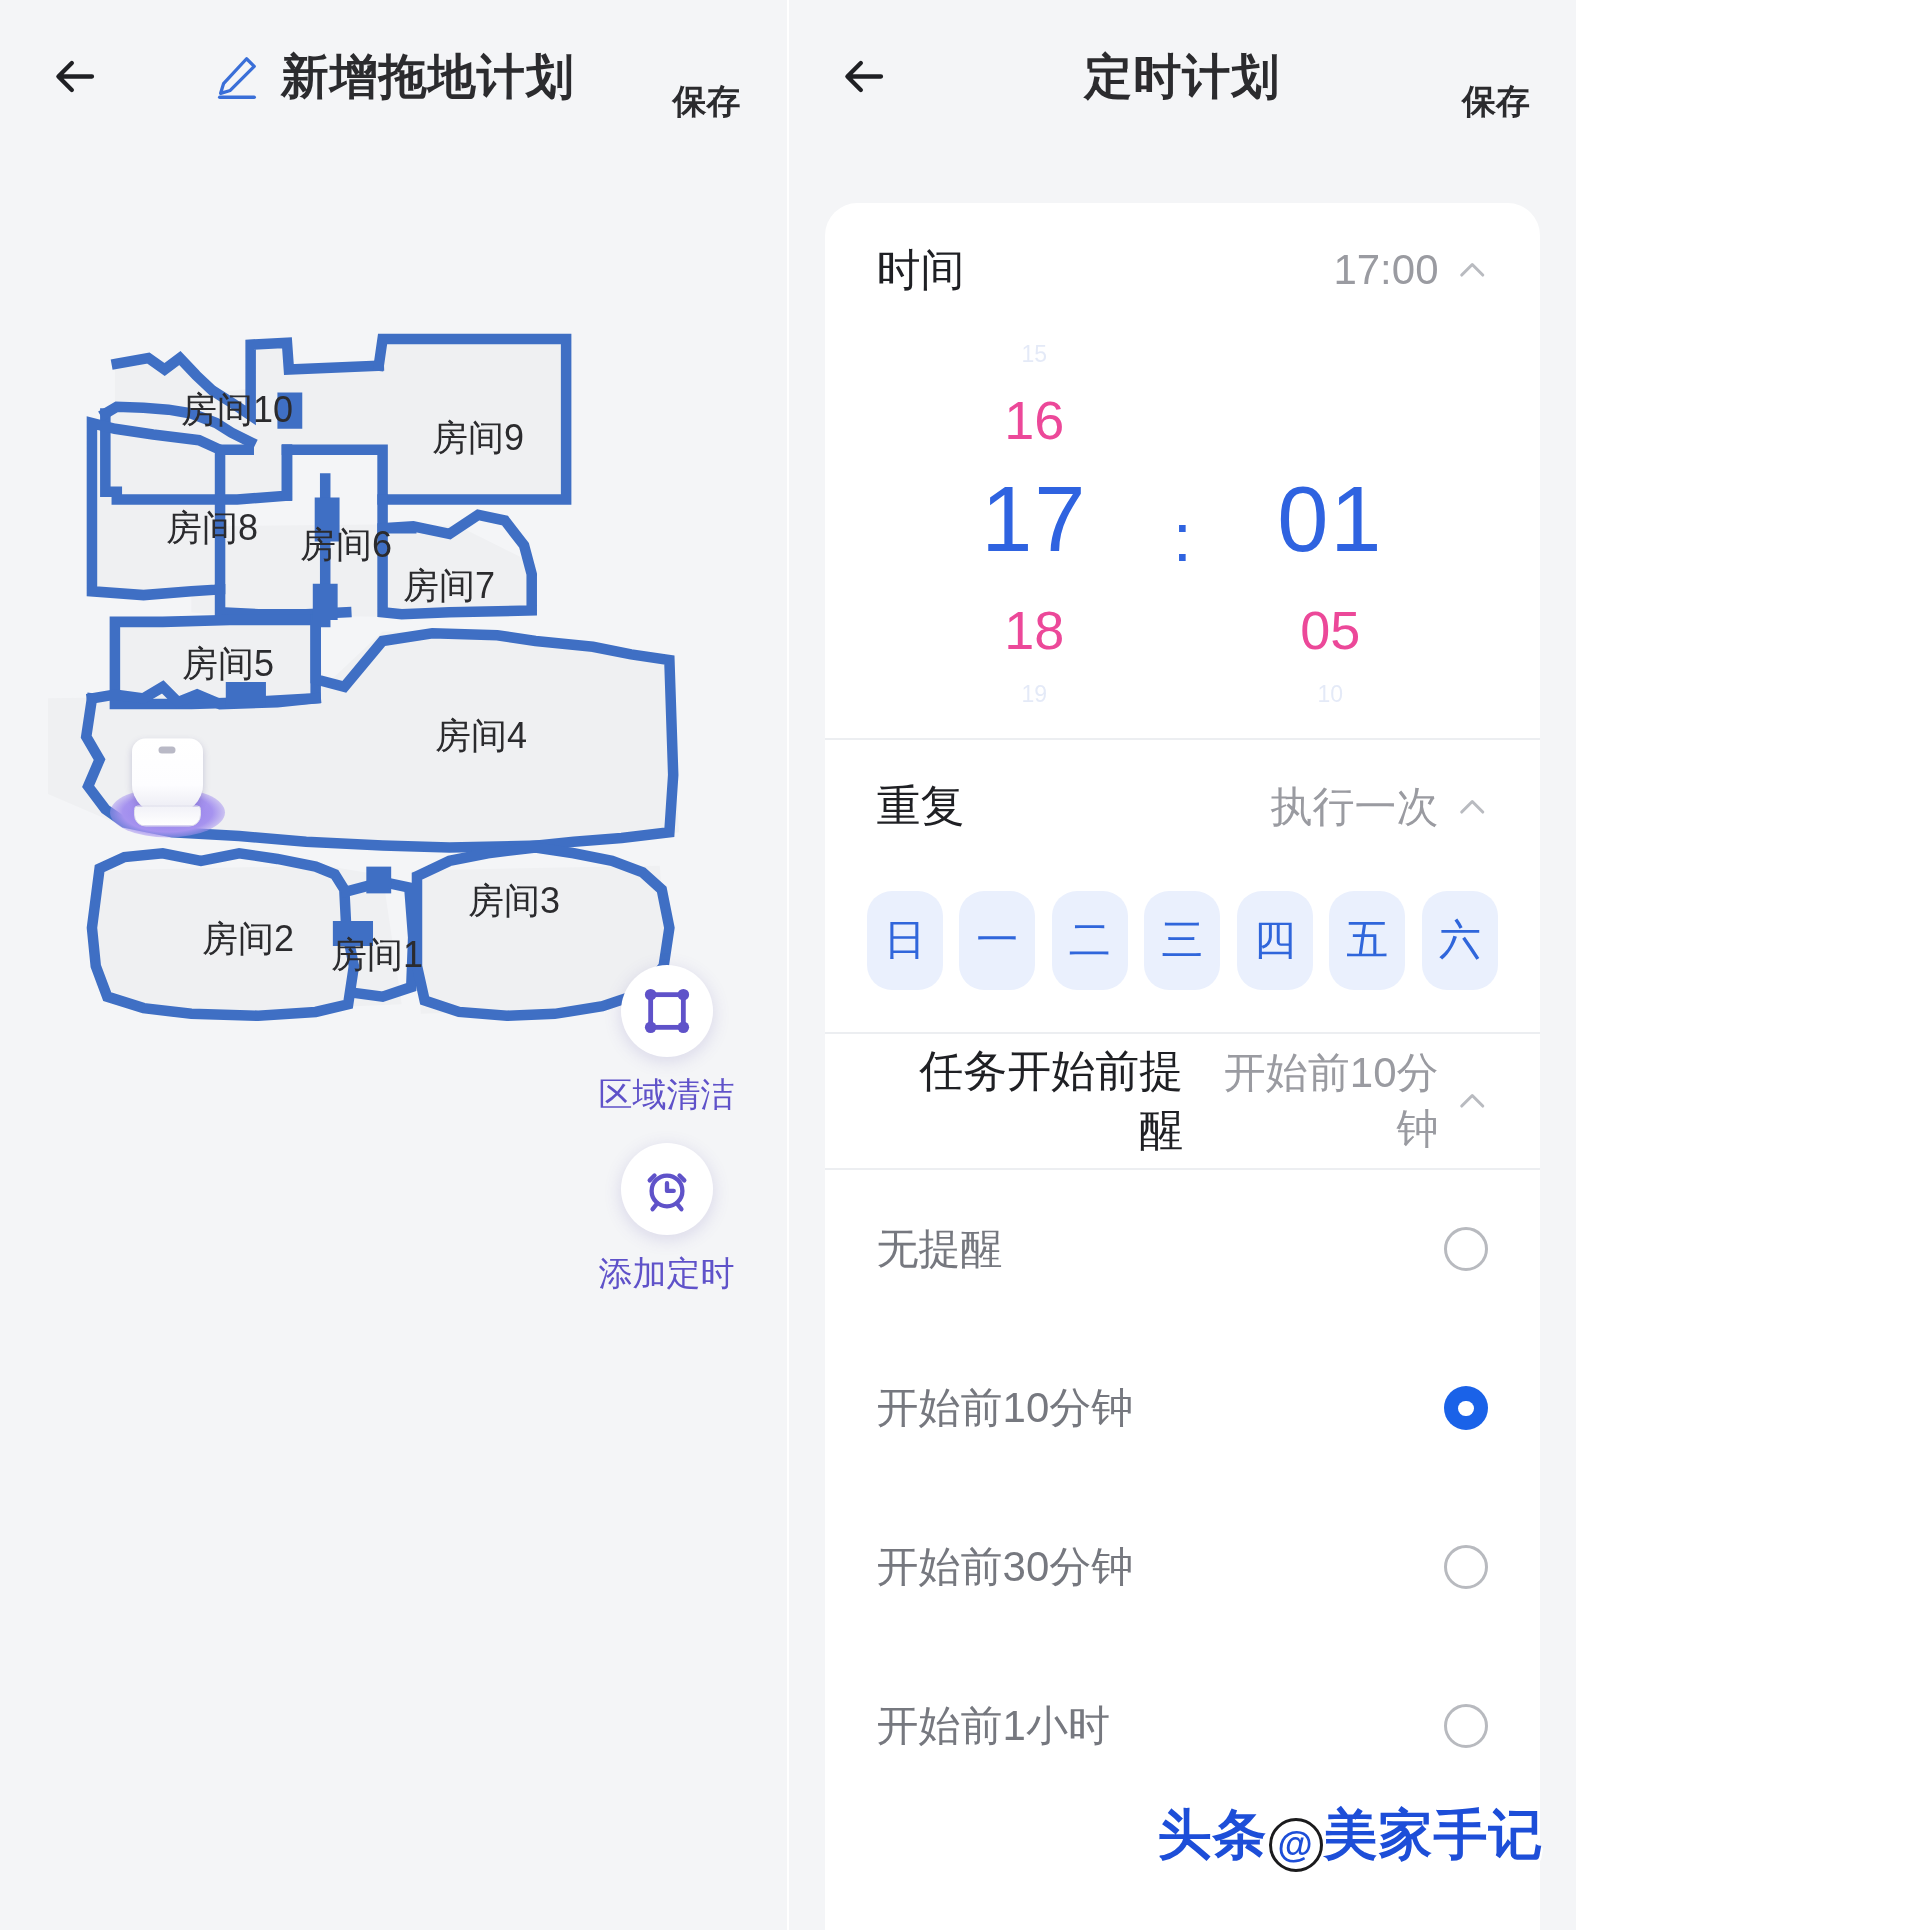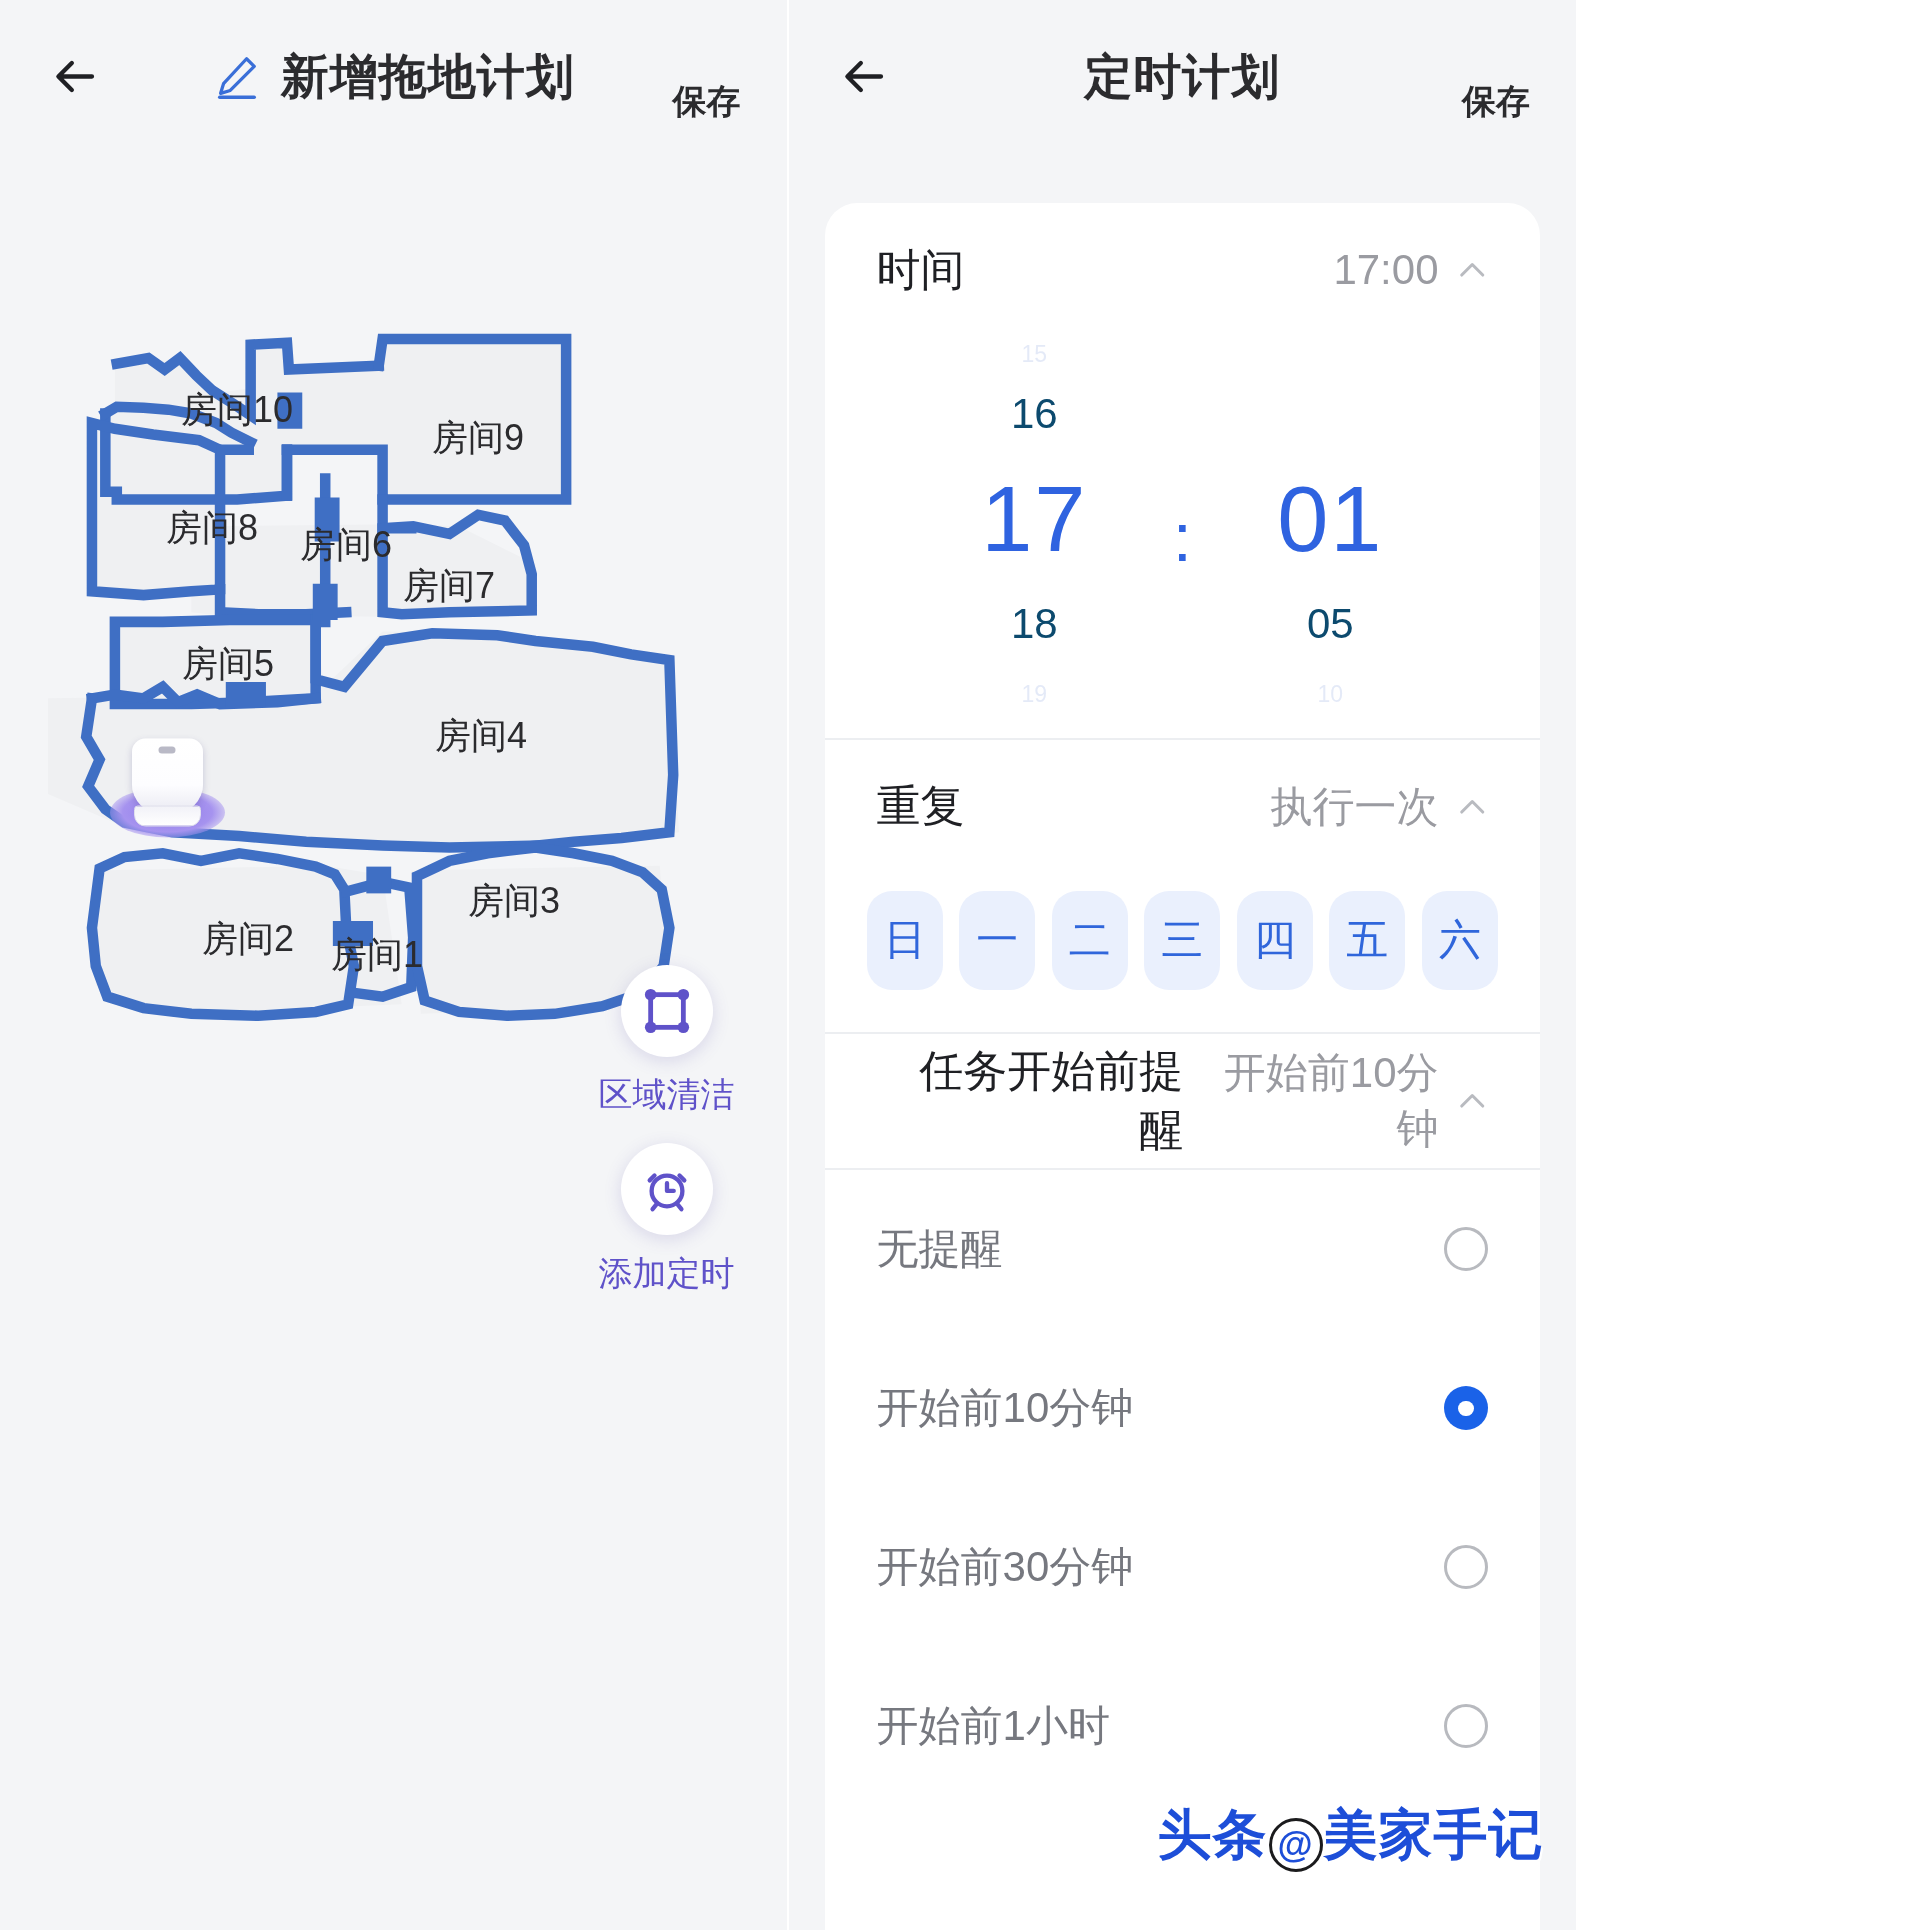--- a/index.html
+++ b/index.html
@@ -160,21 +160,21 @@
     gap: 0px;
     position: relative;
   }
   .wheel-col {
     width: 220px;
     display: flex; flex-direction: column; align-items: center;
     justify-content: center;
   }
   .w-item { line-height: 1; text-align: center; }
   .w-faint2 { font-size: 23px; color: #cfd9f2; height: 50px; opacity: .55; }
-  .w-faint1 { font-size: 42px; color: #0c4a6e; height: 80px; }
+  .w-faint1 { font-size: 54px; color: #ec4899; height: 80px; }
   .w-sel { font-size: 92px; color: #2f63e0; font-weight: 500; height: 130px; letter-spacing: 1.9px;}
   .wheel-colon {
     font-size: 69px; color: #2f63e0; width: 76px; text-align: center;
     font-weight: 400;
   }
 
   
   .chips {
     display: flex; gap: 16.3px;
     padding: 17px 42px 42px 42px;

